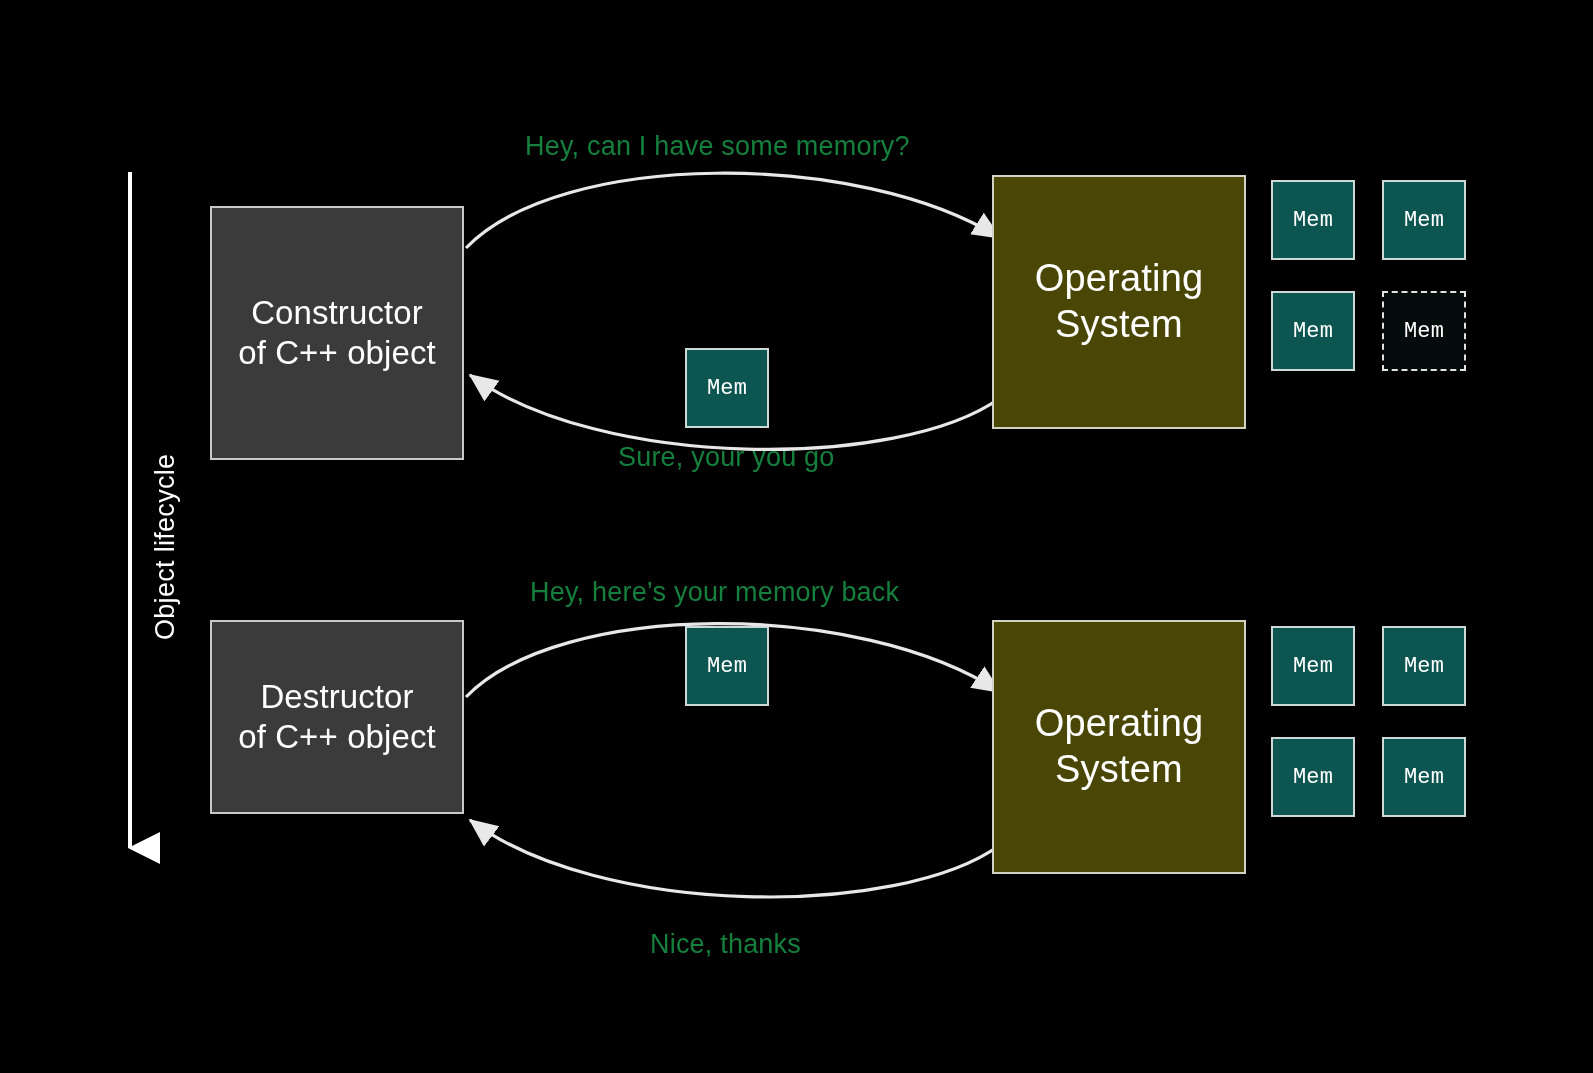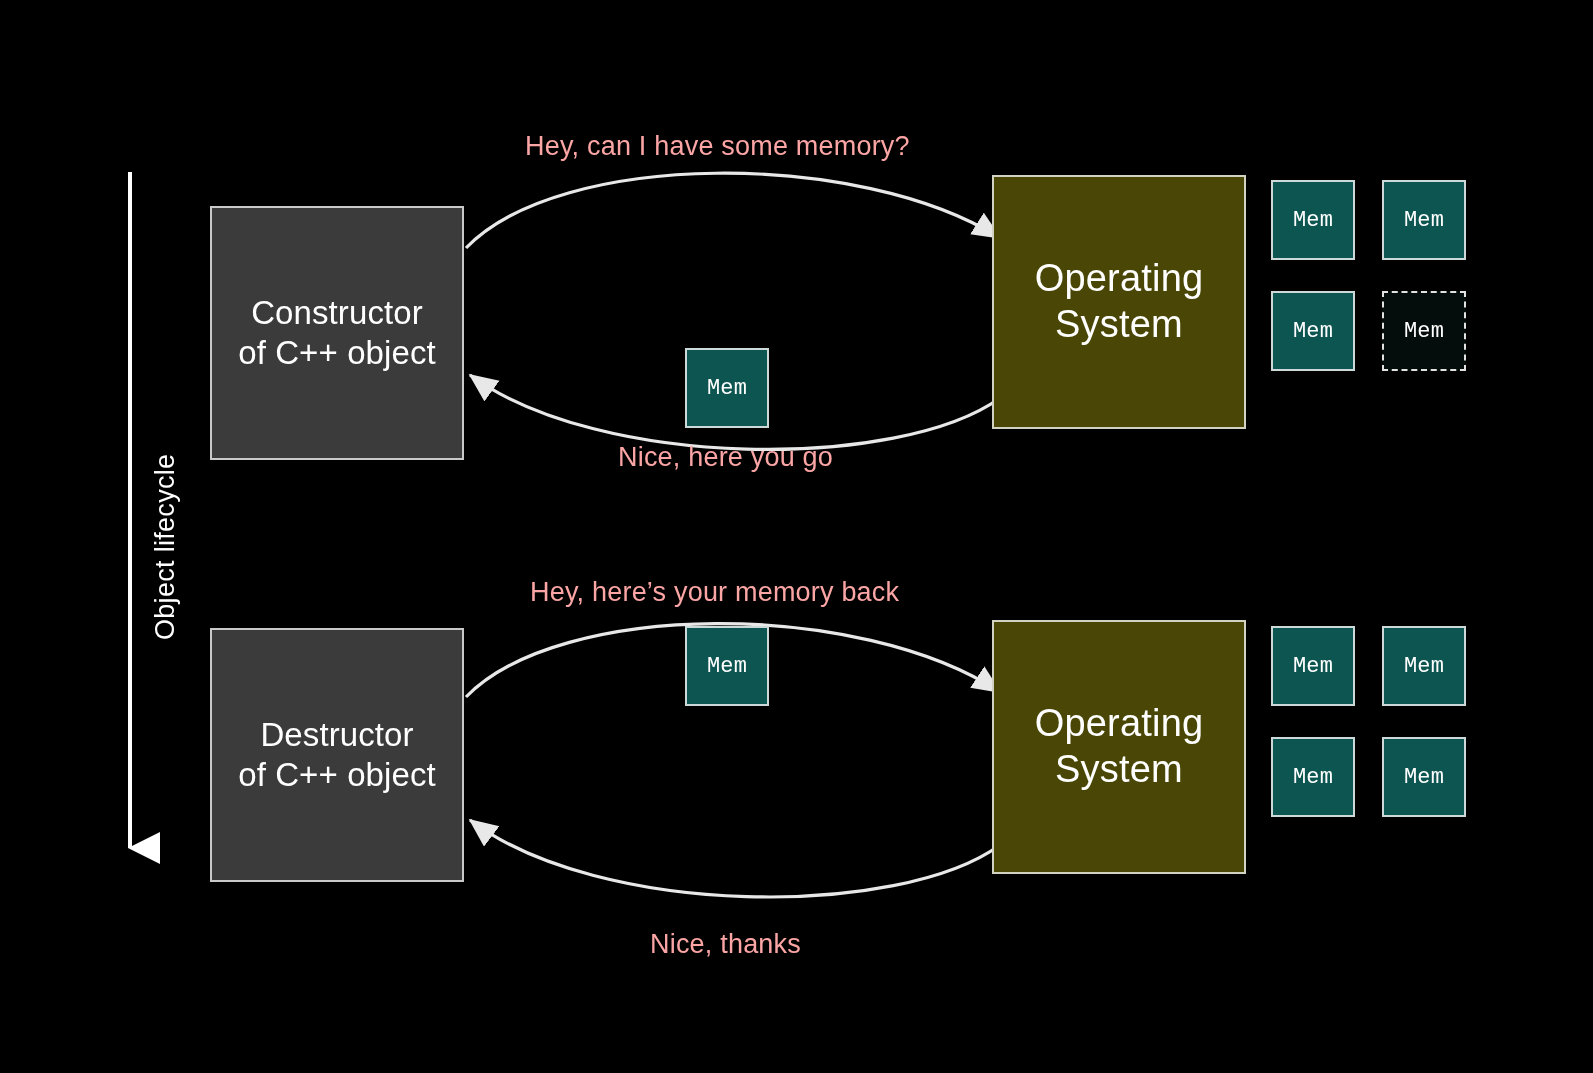--- a/index.html
+++ b/index.html
@@ -67,21 +67,21 @@
   }
 
   .mem-box.freed {
     background: #050d0c;
     border: 2px dashed #e2e2e2;
   }
 
   
   .caption {
     position: absolute;
-    color: #fca5a5;
+    color: #15803d;
     font-size: 27px;
     white-space: nowrap;
     letter-spacing: 0.2px;
     font-weight: 400;
   }
 
   
   #lifecycle-label {
     position: absolute;
     color: #ffffff;
@@ -133,40 +133,40 @@
 
   <div class="node os-box" style="left:992px; top:175px; width:254px; height:254px;">
     <div>
       <div>Operating</div>
       <div>System</div>
     </div>
   </div>
 
   <div class="caption" style="left:525px; top:131px;">Hey, can I have some memory?</div>
 
-  <div class="caption" style="left:618px; top:442px;">Nice, here you go</div>
+  <div class="caption" style="left:618px; top:442px;">Sure, your you go</div>
 
   <div class="node mem-box" style="left:685px; top:348px; width:84px; height:80px;">
     <span>Mem</span>
   </div>
 
   <div class="node mem-box" style="left:1271px; top:180px; width:84px; height:80px;">
     <span>Mem</span>
   </div>
   <div class="node mem-box" style="left:1382px; top:180px; width:84px; height:80px;">
     <span>Mem</span>
   </div>
   <div class="node mem-box" style="left:1271px; top:291px; width:84px; height:80px;">
     <span>Mem</span>
   </div>
   <div class="node mem-box freed" style="left:1382px; top:291px; width:84px; height:80px;">
     <span>Mem</span>
   </div>
 
-  <div class="node actor-box" style="left:210px; top:620px; width:254px; height:254px;margin-top:8px;">
+  <div class="node actor-box" style="left:210px; top:620px; width:254px; height:194px;">
     <div>
       <div>Destructor</div>
       <div>of C++ object</div>
     </div>
   </div>
 
   <div class="node os-box" style="left:992px; top:620px; width:254px; height:254px;">
     <div>
       <div>Operating</div>
       <div>System</div>

